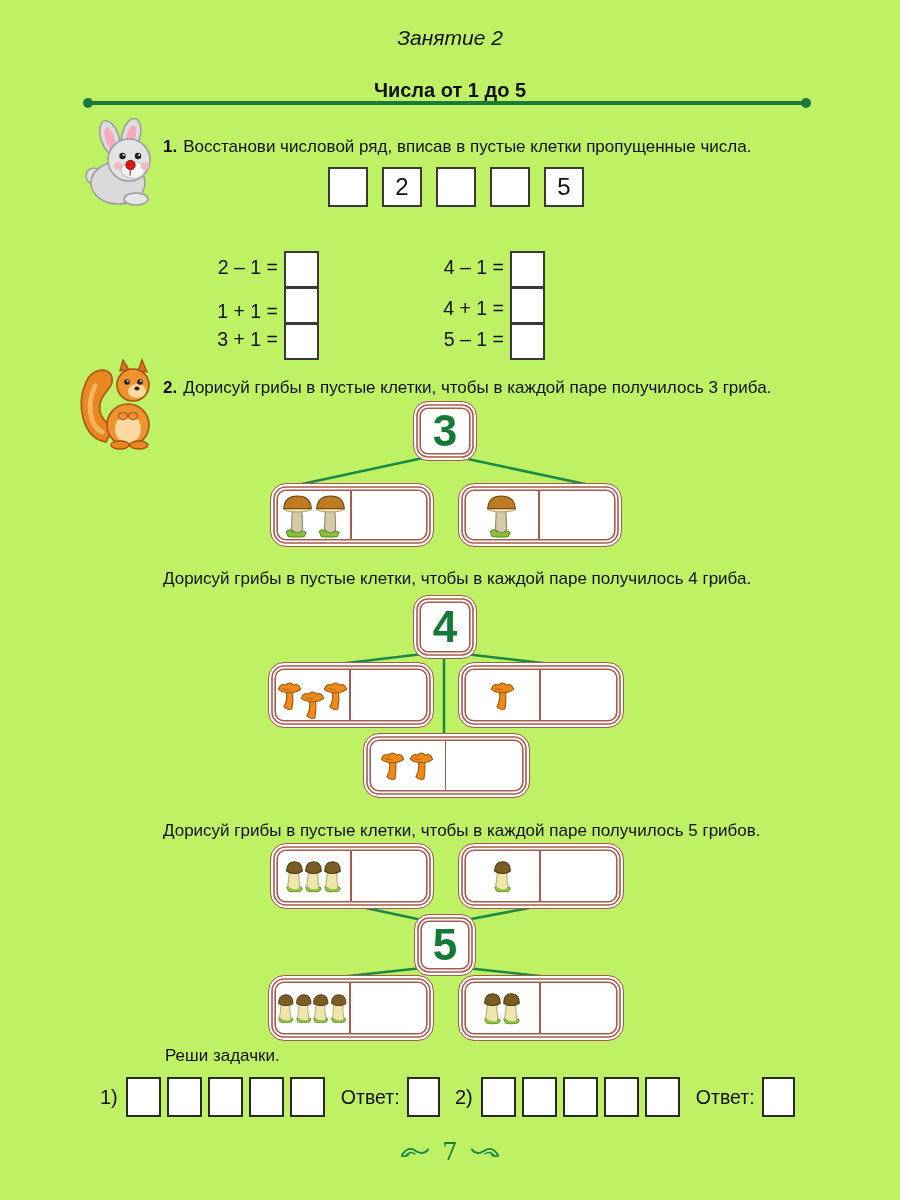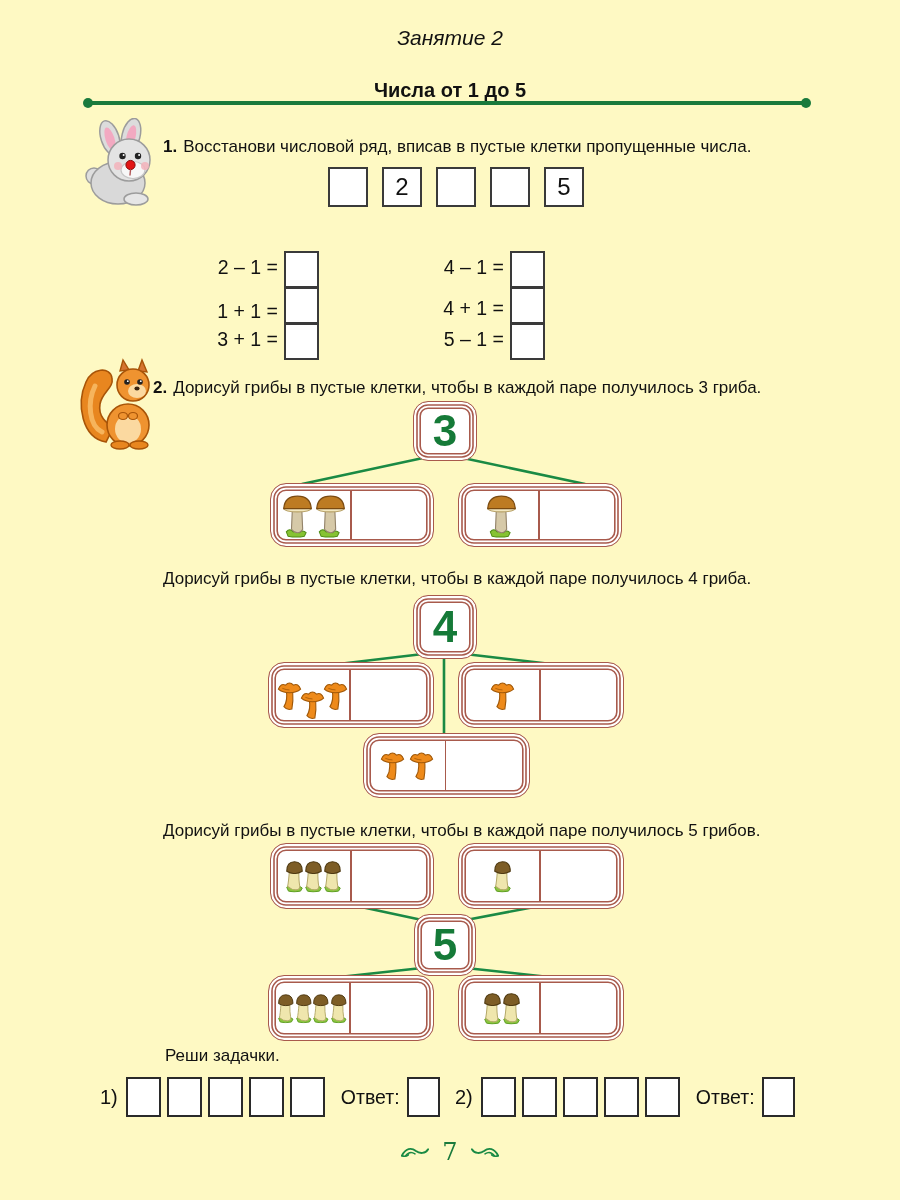--- a/index.html
+++ b/index.html
@@ -1,16 +1,16 @@
 <!DOCTYPE html>
 <html><head>
 <meta charset="utf-8">
 <style>
   html,body{margin:0;padding:0;background:#fff;}
-  .page{position:relative;width:900px;height:1200px;background:#fef9c3;overflow:hidden;
+  .page{position:relative;width:900px;height:1200px;background:#bef264;overflow:hidden;
         font-family:"Liberation Sans",sans-serif;color:#111;}
   .abs{position:absolute;}
   
   .hdr-lesson{top:26px;left:0;width:100%;text-align:center;font-style:italic;font-size:21px;}
   .hdr-title{top:49px;left:0;width:100%;text-align:center;font-weight:bold;font-size:26px;color:#129247;}
   .hdr-sub{top:79px;left:0;width:100%;text-align:center;font-weight:bold;font-size:20px;}
   .rule{top:101px;left:85px;width:722px;height:4px;background:#1a7a3c;border-radius:2px;}
   .rule-dot{top:98px;width:10px;height:10px;border-radius:50%;background:#1a7a3c;}
   
   .tasktext{font-size:17px;white-space:nowrap;}
@@ -158,21 +158,21 @@
       <circle cx="64" cy="24" r="2.8" fill="#222"></circle>
     <circle cx="51.8" cy="23.2" r="0.9" fill="#fff"></circle>
       <circle cx="64.8" cy="23.2" r="0.9" fill="#fff"></circle>
     <ellipse cx="61" cy="30.5" rx="2.6" ry="2" fill="#3a2410"></ellipse>
     <ellipse cx="47" cy="58" rx="4.5" ry="3.5" fill="#ef9330" stroke="#a85408" stroke-width="1.2"></ellipse>
     <ellipse cx="57" cy="58" rx="4.5" ry="3.5" fill="#ef9330" stroke="#a85408" stroke-width="1.2"></ellipse>
     <ellipse cx="44" cy="87" rx="9" ry="4" fill="#e8861f" stroke="#a85408" stroke-width="1.4"></ellipse>
     <ellipse cx="63" cy="87" rx="9" ry="4" fill="#e8861f" stroke="#a85408" stroke-width="1.4"></ellipse>
   </svg>
 
-  <div class="abs tasktext" style="left:153px;top:378px;">
+  <div class="abs tasktext" style="left:163px;top:378px;">
     <span class="tasknum">2.</span><span>Дорисуй грибы в пустые клетки, чтобы в каждой паре получилось 3 гриба.</span>
   </div>
 
   <div class="abs numbox" style="left:413px;top:401px;width:62px;height:58px;">3</div>
   <div class="abs domino d3" style="left:270px;top:483px;width:162px;height:62px;">
     <div class="divider"></div>
     <div class="cell-left">
         <svg class="mush" viewBox="0 0 36 52">
           <use href="#m-boletus"></use>
         </svg>

